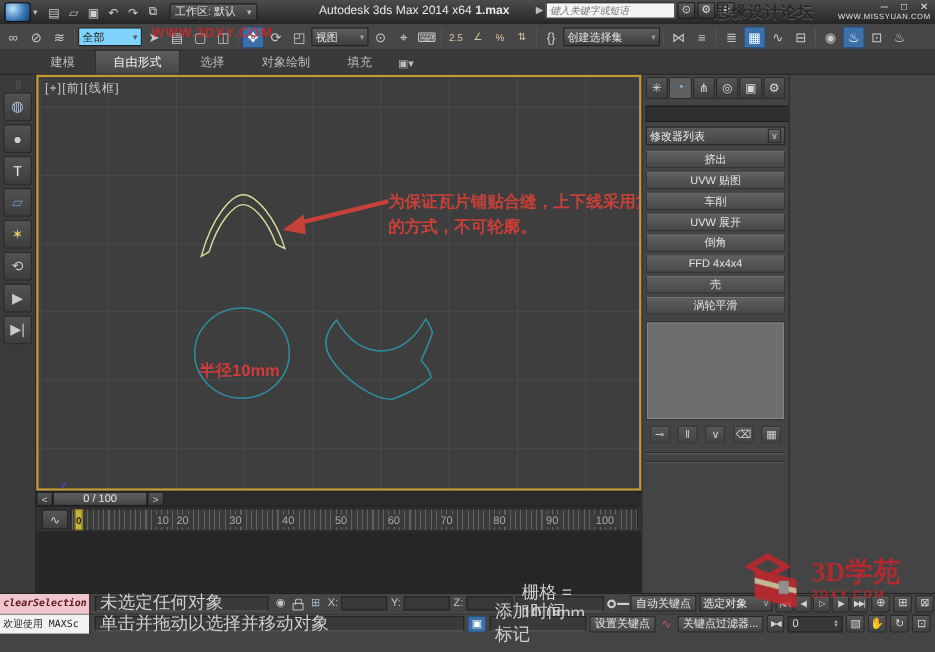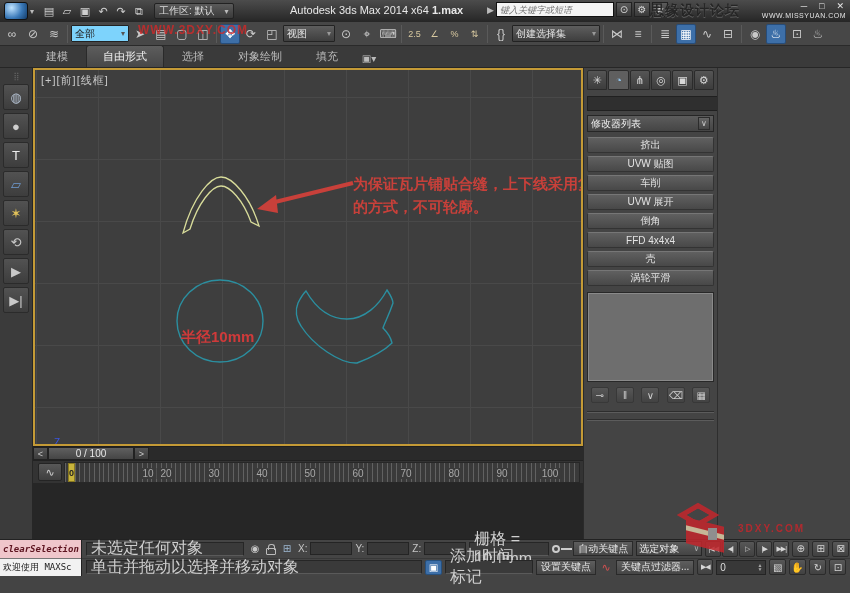--- a/index.html
+++ b/index.html
@@ -397,17 +397,18 @@
   </div>
 
   <div class="academy">
     <div class="cube">
       <div class="top"></div>
         <div class="body"></div>
         <div class="stripe"></div>
         <div class="hole"></div>
     </div>
     <div class="academy-text">
+      <div class="academy-title">3D学苑</div>
       <div class="academy-url">3DXY.COM</div>
     </div>
   </div>
 
 </div>
 
 </body></html>

